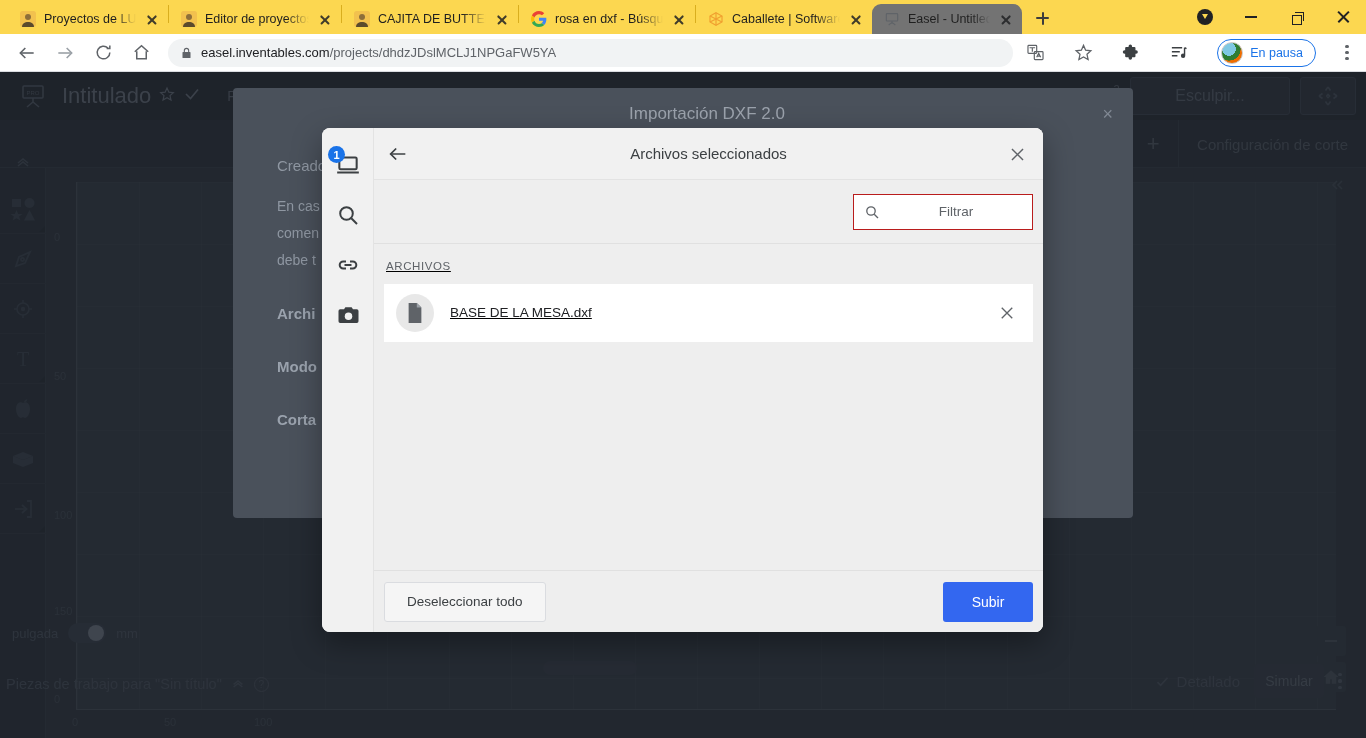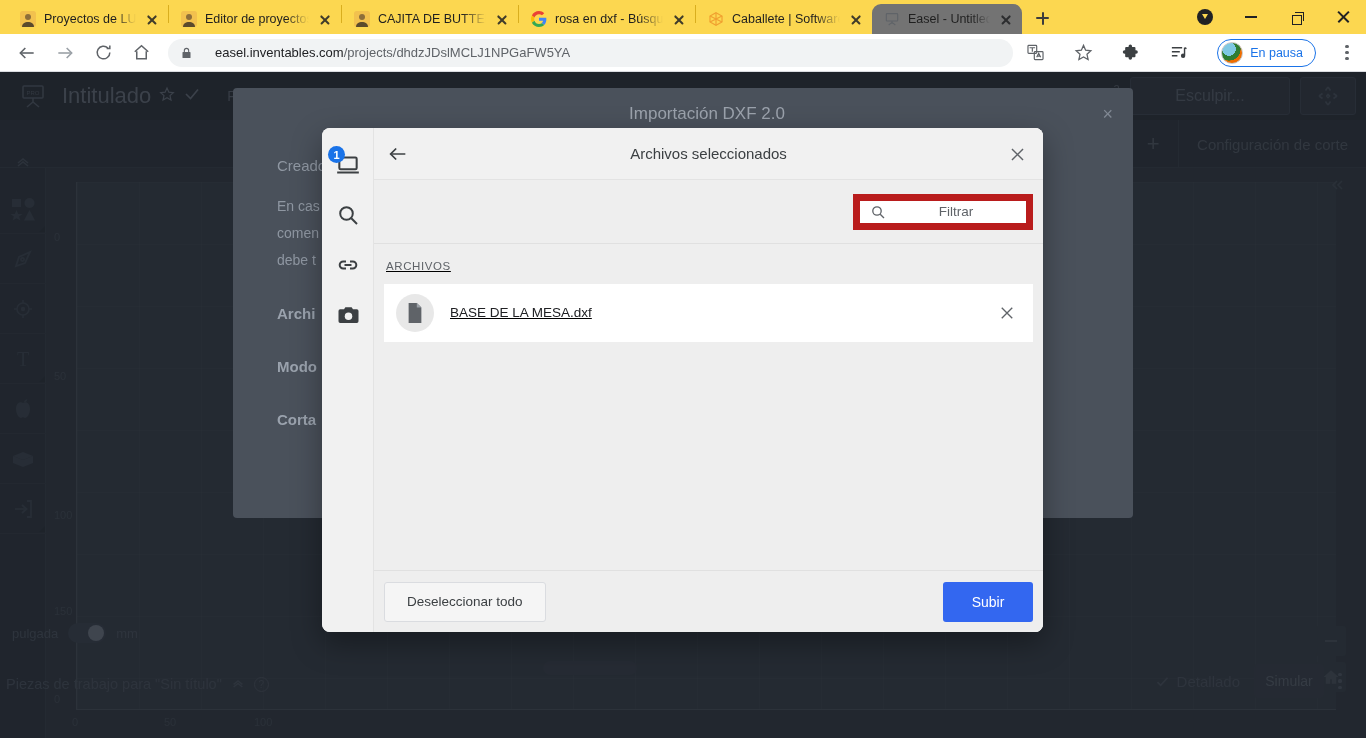--- a/index.html
+++ b/index.html
@@ -75,21 +75,21 @@
   .wc-close::before { transform: rotate(45deg); }
   .wc-close::after  { transform: rotate(-45deg); }
 
   .toolbar {
     height:38px; background:#ffffff; display:flex; align-items:center; padding: 0 8px;
     border-bottom:1px solid #dadce0;
   }
   .navbtn { width:30px; height:30px; margin:0 4px; display:flex; align-items:center; justify-content:center; color:#5f6368; }
   .omnibox {
     flex:1 1 auto; height:28px; background:#f1f3f4; border-radius:14px;
-    display:flex; align-items:center; padding: 0 12px; margin: 0 8px; gap:22px;
+    display:flex; align-items:center; padding: 0 12px; margin: 0 8px; gap:8px;
     min-width:0;
   }
   .omnibox .url { font-size:13px; color:#202124; white-space:nowrap; overflow:hidden; }
   .omnibox .url .dim { color:#5f6368; }
   .tb-right { display:flex; align-items:center; gap:20px; }
   .tb-icon { width:28px; height:28px; display:flex; align-items:center; justify-content:center; color:#5f6368; }
   .profile-pill {
     display:flex; align-items:center; gap:7px; height:28px; padding: 0 12px 0 3px;
     border:1px solid #1a73e8; border-radius:16px; margin-left:4px;
   }
@@ -248,21 +248,21 @@
     border-bottom:1px solid #e3e3e3; flex:0 0 52px;
   }
   .picker-back { width:48px; height:52px; display:flex; align-items:center; justify-content:center; color:#3c4043; }
   .picker-head-title { position:absolute; left:0; right:0; text-align:center; font-size:15px; color:#3c4043; pointer-events:none; }
   .picker-close { position:absolute; right:14px; top:14px; width:24px; height:24px; color:#5f6368; display:flex; align-items:center; justify-content:center; }
   .picker-filterbar {
     height:64px; background:#eeeeee; display:flex; align-items:center; justify-content:flex-end;
     padding-right:10px; border-bottom:1px solid #e0e0e0; flex:0 0 64px;
   }
   .filter-input {
-    width:180px; height:36px; background:#fff; border:7px solid #b91c1c;
+    width:180px; height:36px; background:#fff; border:1px solid #b91c1c;
     display:flex; align-items:center; padding: 0 10px; gap:10px;
   }
   .filter-input .fi-text { flex:1 1 auto; text-align:center; font-size:13.5px; color:#5f6368; }
   .picker-content { flex:1 1 auto; background:#eeeeee; padding: 16px 10px 0 10px; overflow:hidden;text-decoration:underline; }
   .section-label { font-size:11.5px; letter-spacing:.6px; color:#5f6368; margin: 0 0 12px 2px; }
   .file-row {
     height:58px; background:#fff; display:flex; align-items:center; gap:16px; padding: 0 14px 0 12px;
   }
   .file-icon-wrap {
     width:38px; height:38px; border-radius:50%; background:#e8e8e8;

